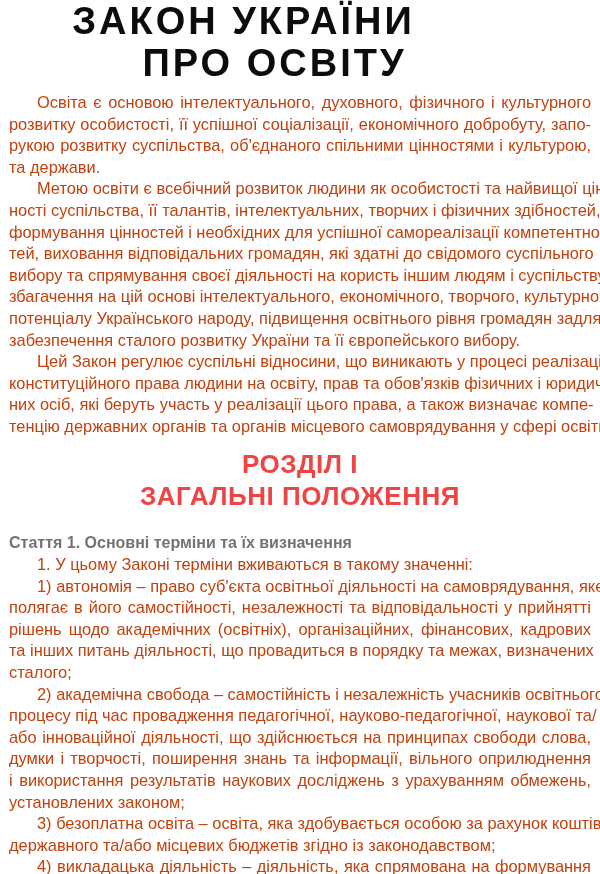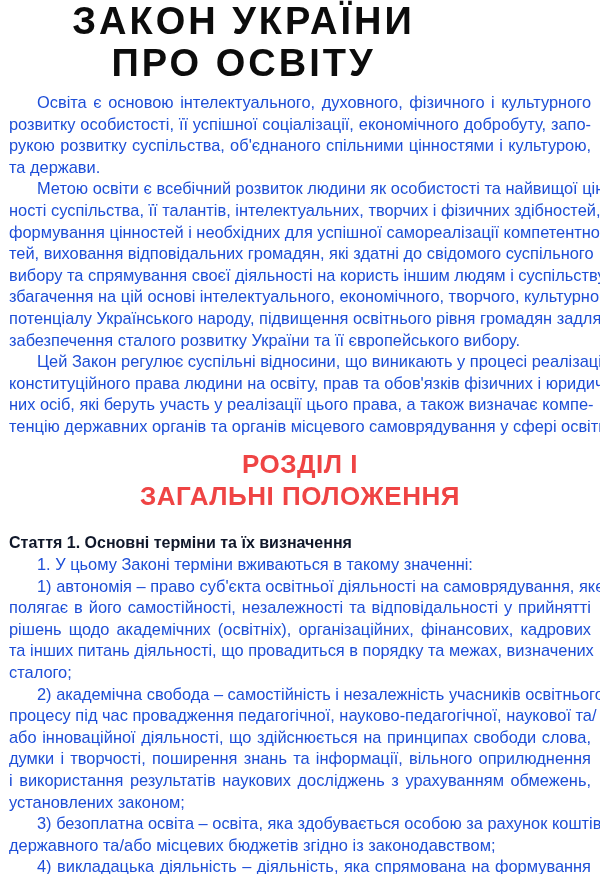--- a/index.html
+++ b/index.html
@@ -28,32 +28,32 @@
       text-align: center;
       font-family: "Liberation Sans", sans-serif;
       font-weight: bold;
       font-size: 38px;
       letter-spacing: 3px;
       line-height: 42px;
       color: #0c0c0c;
       margin: 0;
     }
     .doc-title.l1 { top: 0px; }
-    .doc-title.l2 { top: 42px; }
+    .doc-title.l2 { top: 42px; padding-left: 31px; }
 
     .line {
       position: absolute;
       left: 9px;
       width: 582px;
       font-size: 16.4px;
       line-height: 21.6px;
       white-space: nowrap;
       text-align: justify;
       text-align-last: justify;
-      color: #1d4ed8;
+      color: #c2410c;
     }
     .line.last { text-align-last: left; }
     .line.indent { left: 37px; width: 554px; }
 
     .section-title {
       position: absolute;
       left: 0;
       width: 600px;
       text-align: center;
       font-weight: bold;
@@ -63,21 +63,21 @@
       color: #ef4444;
       margin: 0;
     }
     .article-title {
       position: absolute;
       left: 9px;
       font-weight: bold;
       font-size: 16px;
       line-height: 21.6px;
       white-space: nowrap;
-      color: #0f172a;
+      color: #737373;
     }
   </style>
 </head>
 <body>
 
 <div class="page">
 
   <h1 class="doc-title l1">ЗАКОН УКРАЇНИ</h1>
   <h1 class="doc-title l2">ПРО ОСВІТУ</h1>
 

